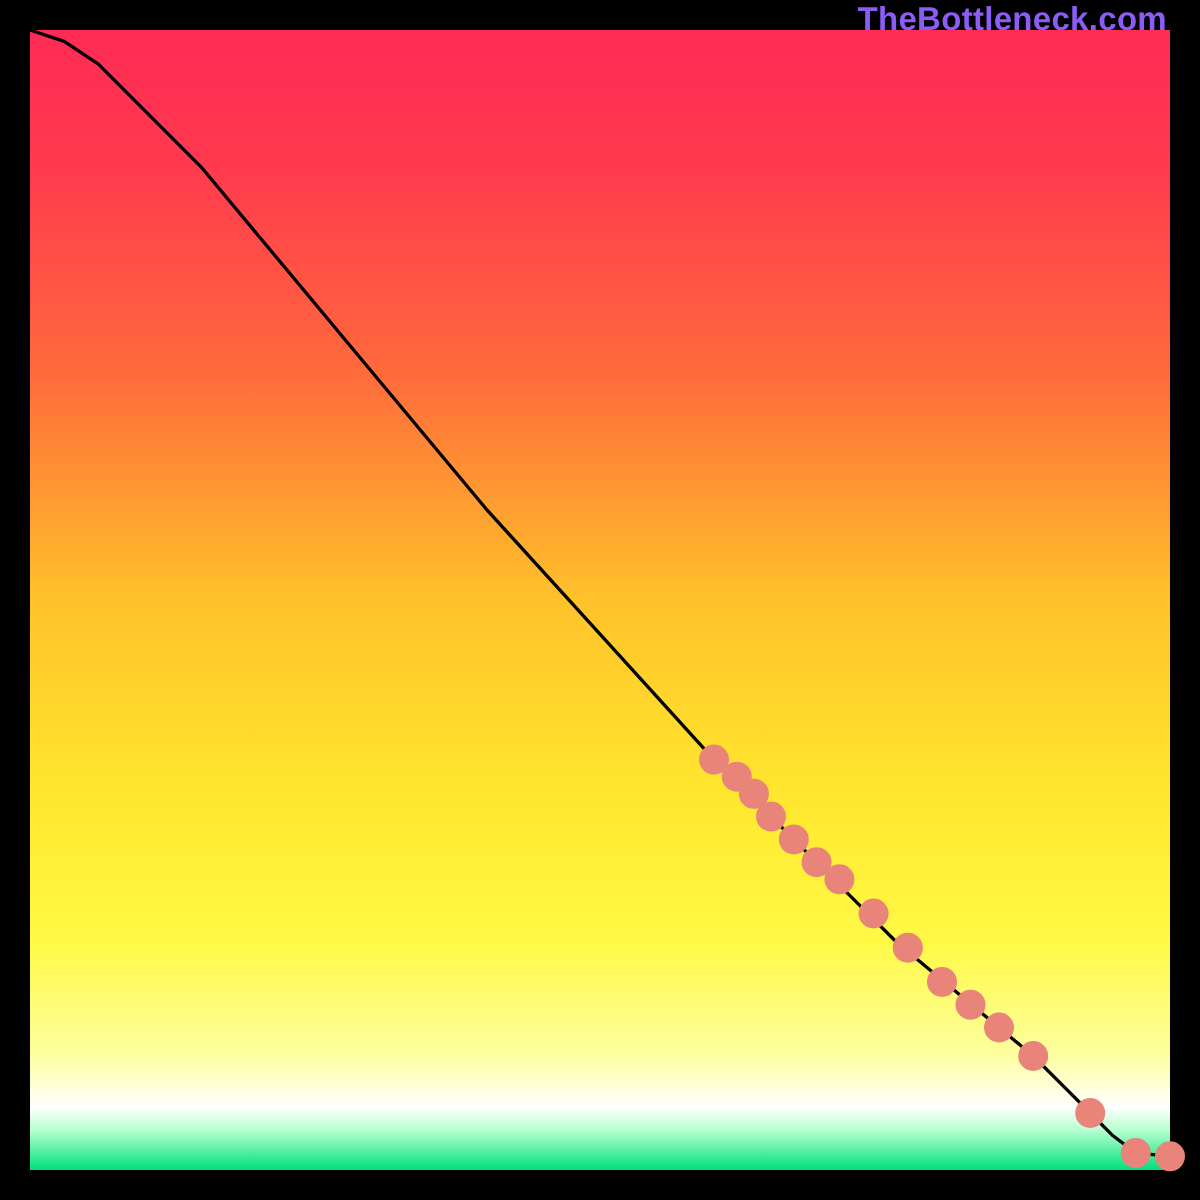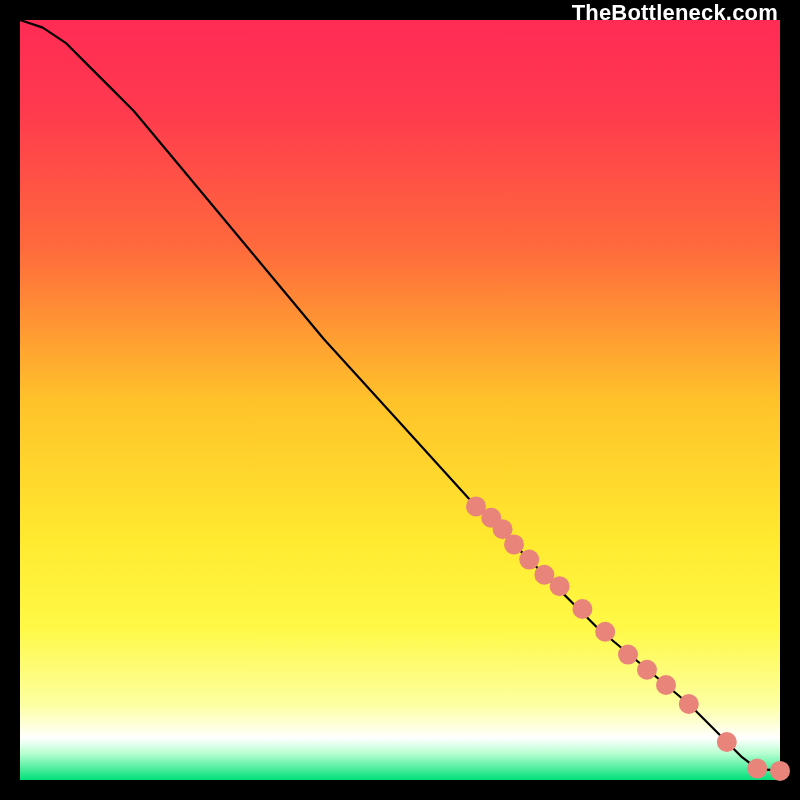--- a/index.html
+++ b/index.html
@@ -32,21 +32,21 @@
     width: 760px;
     height: 760px;
     overflow: visible;
   }
   .watermark {
     position: absolute;
     top: 0;
     right: 22px;
     font-size: 22px;
     font-weight: 600;
-    color: #ffffff;
+    color: #8b5cf6;
     letter-spacing: 0.2px;
     user-select: none;
   }
 </style>
 </head>
 <body>
 
 <div class="watermark">TheBottleneck.com</div>
 
 <div class="frame">

